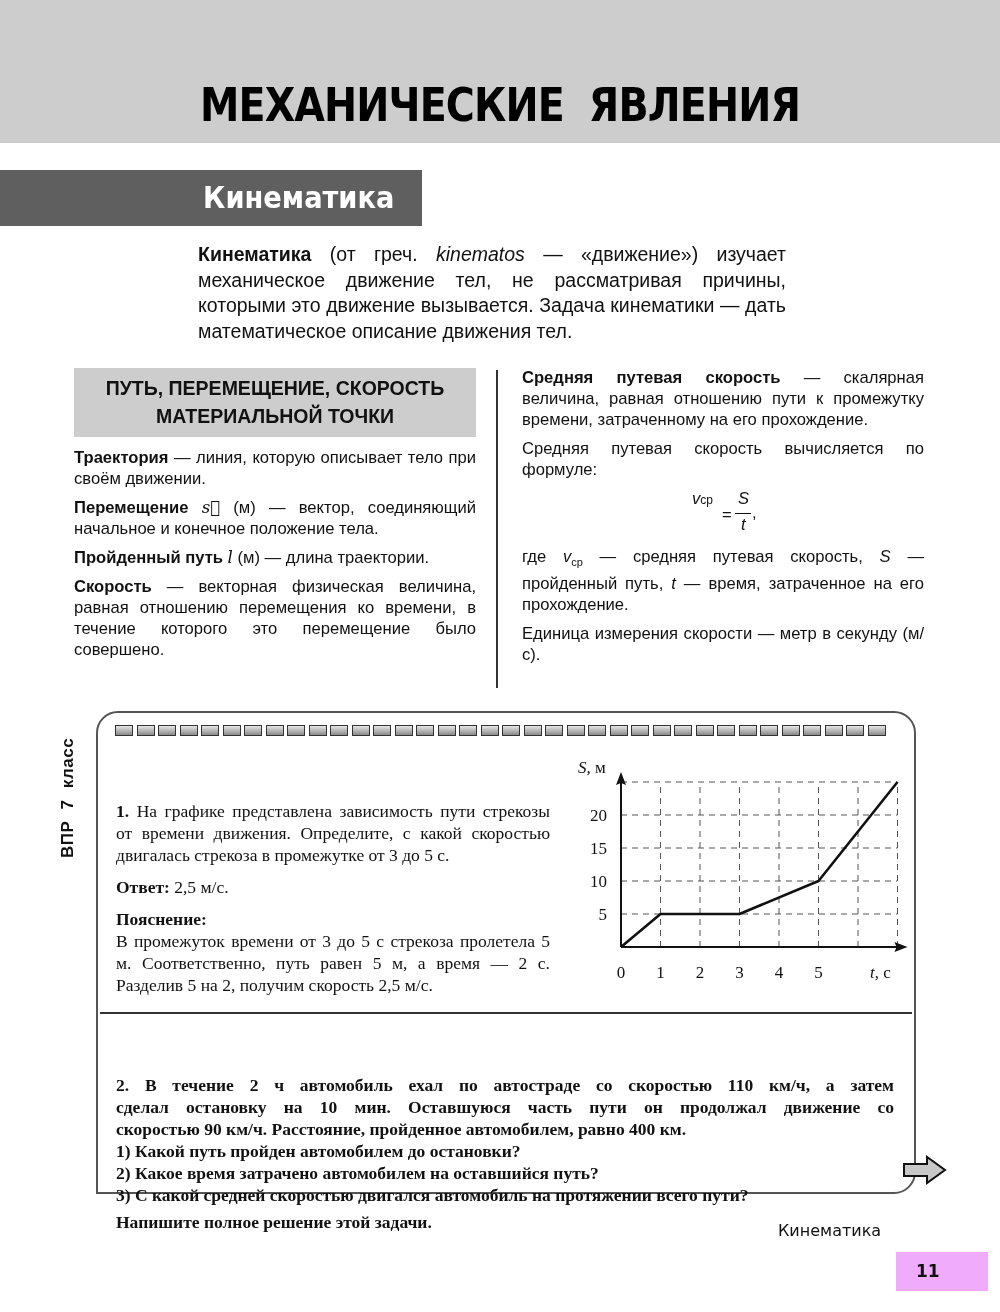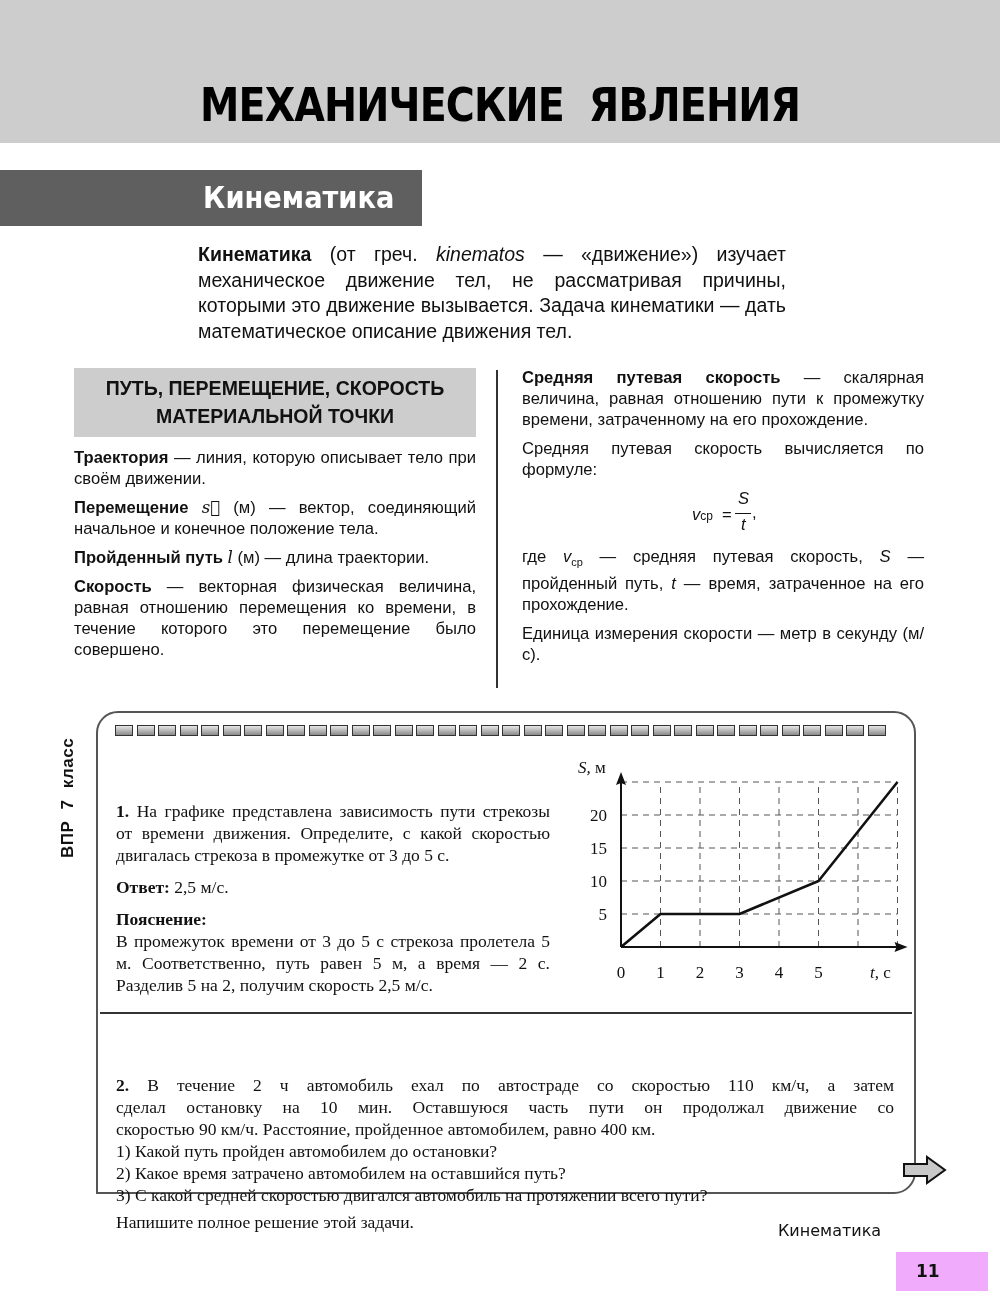--- a/index.html
+++ b/index.html
@@ -22,21 +22,21 @@
   .col { position: absolute; font-size: 16.6px; line-height: 21px; text-align: justify; }
   .col-left { left: 74px; top: 368px; width: 402px; }
   .col-right { left: 514px; top: 367px; width: 402px; margin-left: 8px; }
   .col p { margin-bottom: 8px; }
   .col .jl { text-align-last: left; }
   .sub-head { background: #cdcdcd; text-align: center; font-weight: bold; font-size: 19.5px; line-height: 28px;
     padding: 6px 12px; margin-bottom: 10px; height: 69px; }
   .divider-v { position: absolute; left: 496px; top: 370px; width: 2px; height: 318px; background: #333; }
   .ital-serif { font-family: "DejaVu Serif", serif; font-style: italic; }
   .formula { position: relative; height: 58px; }
-  .formula .v { position: absolute; left: 170px; top: 16px; font-style: italic; }
+  .formula .v { position: absolute; left: 170px; top: 0; font-style: italic; }
   .formula .sub { font-size: 12px; font-style: normal; }
   .formula .eq { position: absolute; left: 200px; top: 16px; }
   .formula .num { position: absolute; left: 216px; top: 0px; font-style: italic; }
   .formula .bar { position: absolute; left: 213px; top: 25px; width: 16px; height: 1px; background: #111; }
   .formula .den { position: absolute; left: 219px; top: 26px; font-style: italic; }
   .formula .comma { position: absolute; left: 230px; top: 14px; }
 
   .side-label { position: absolute; left: 58px; top: 858px; transform: rotate(-90deg); transform-origin: left top;
     font-weight: bold; font-size: 17px; letter-spacing: 0.5px; word-spacing: 6px; white-space: nowrap; }
 
@@ -52,21 +52,21 @@
     text-align: justify; }
   .task1 .jl { text-align-last: left; }
   .task1 p { margin-bottom: 10px; }
   .task1 b { font-weight: bold; }
 
   .chart { position: absolute; left: 570px; top: 752px; width: 340px; height: 240px; }
   .chart text { font-family: "Liberation Serif", serif; font-size: 17px; fill: #111; }
 
   .hr-box { position: absolute; left: 100px; top: 1012px; width: 812px; height: 2px; background: #333; }
   .task2 { position: absolute; left: 116px; top: 1028px; width: 778px; font-size: 17.5px; line-height: 22px; text-align: justify; }
-  .task2 .line { display: block; text-align: justify; text-align-last: justify; }
+  .task2 .line { display: block; text-align: justify; text-align-last: justify; font-weight: bold; }
   .task2 .ll { text-align-last: left; }
   .task2 .gap { margin-top: 5px; }
 
   .next-arrow { position: absolute; left: 903px; top: 1155px; width: 44px; height: 30px; }
 
   .footer-title { position: absolute; left: 778px; top: 1221px; font-family: "DejaVu Sans", sans-serif; font-size: 16px; }
   .page-box { position: absolute; left: 896px; top: 1212px; width: 92px; height: 39px; background: #f0abfc; margin-top: 40px; }
   .page-num { position: absolute; left: 20px; top: 9px; font-family: "DejaVu Sans", sans-serif; font-weight: bold; font-size: 17px; }
 </style>
 </head>

